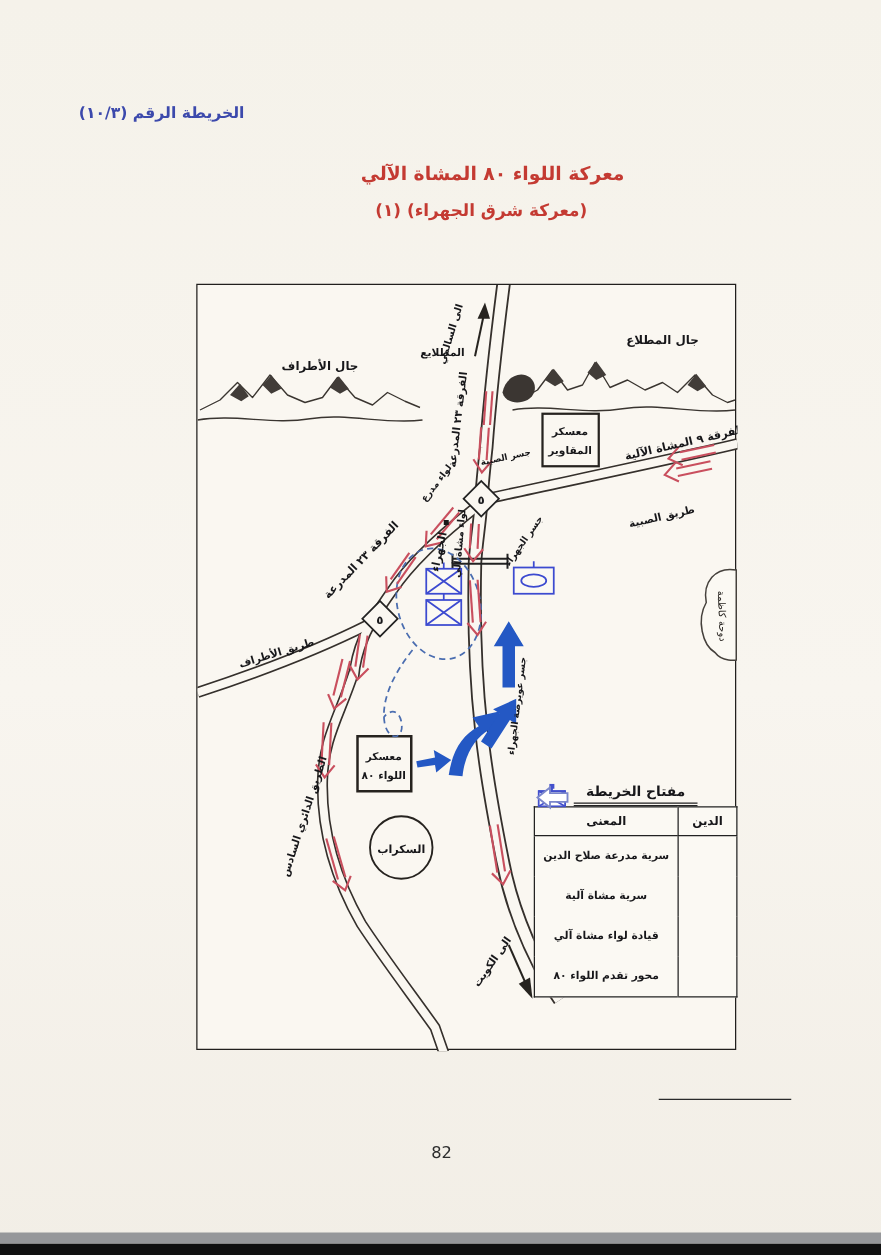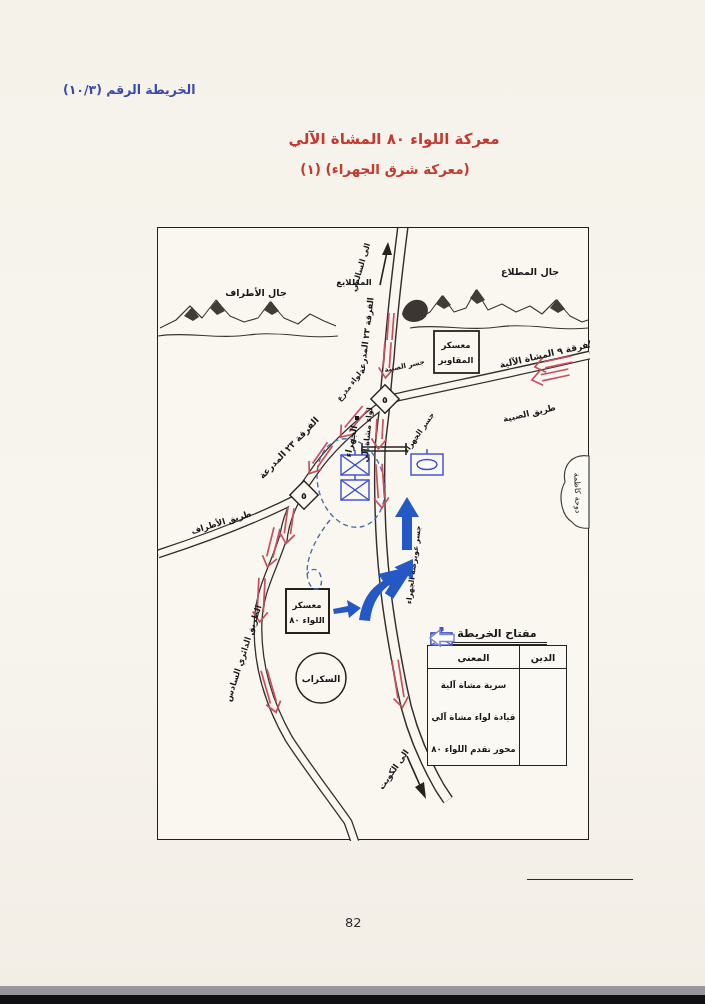--- a/index.html
+++ b/index.html
@@ -24,21 +24,21 @@
   .mount{stroke:#3a3530;stroke-width:1.1;fill:none;stroke-linejoin:round;}
   .mlabel{fill:#17171a;font-weight:bold;}
   
   .ra line,.ra path{stroke:#c94f5e;stroke-width:1.7;fill:none;}
   .blue{fill:#2458c4;}
   .usym{stroke:#3c4ad0;stroke-width:1.4;fill:none;}
   .usym rect{fill:#fbf9f3;}
   .dash{stroke:#4a6db0;stroke-width:1.4;fill:none;stroke-dasharray:5 3.5;}
   .blk{stroke:#222;stroke-width:1.6;fill:none;}
   
-  .legend{position:absolute;left:269px;top:399px;width:140px;direction:rtl;}
+  .legend{position:absolute;left:269px;top:399px;width:163px;direction:rtl;}
   .legend-title{text-align:center;font-size:11px;font-weight:bold;color:#17171a;margin-bottom:5px;}
   .legend-title span{border-bottom:3px double #222;padding:0 10px 2px;}
   .legend table{width:100%;border-collapse:collapse;border:1.7px solid #222;background:#fbf9f3;table-layout:fixed;}
   .legend td{text-align:center;vertical-align:middle;color:#17171a;}
   .lg-head td{border-bottom:1.5px solid #222;font-weight:bold;font-size:9.5px;height:20px;}
   .lg-sym{width:44px;border-left:1.5px solid #222;}
   .lg-row td{height:30px;font-size:8.6px;font-weight:bold;}
   .fn-rule{left:527px;top:879px;width:106px;border-top:1.6px solid #2a2a2a;height:0;}
   .footnote{right:27px;top:889px;width:485px;direction:rtl;text-align:right;font-size:10px;color:#1f1f1f;white-space:nowrap;font-weight:bold;}
   .page-num{left:345px;top:915px;font-size:13px;color:#2e2e2e;}
@@ -254,20 +254,32 @@
         <tbody>
             <tr class="lg-head">
           <td class="lg-sym">الدين</td>
           <td>المعنى</td>
         </tr>
         <tr class="lg-row">
           <td class="lg-sym">
             <svg width="30" height="22" viewBox="0 0 30 22">
                   <g stroke="#4350cc" stroke-width="1.3" fill="none">
                     <rect x="4" y="6" width="21" height="12" fill="#fff"></rect>
+                    <ellipse cx="14.5" cy="12" rx="7" ry="3.6"></ellipse>
+                    <line x1="14.5" y1="6" x2="14.5" y2="2"></line>
+                  </g>
+                </svg>
+          </td>
+          <td>سرية مدرعة صلاح الدين</td>
+        </tr>
+        <tr class="lg-row">
+          <td class="lg-sym">
+            <svg width="30" height="22" viewBox="0 0 30 22">
+                  <g stroke="#4350cc" stroke-width="1.3" fill="none">
+                    <rect x="4" y="6" width="21" height="12" fill="#fff"></rect>
                     <line x1="4" y1="6" x2="25" y2="18"></line>
                     <line x1="4" y1="18" x2="25" y2="6"></line>
                     <line x1="14.5" y1="6" x2="14.5" y2="2"></line>
                   </g>
                 </svg>
           </td>
           <td>سرية مشاة آلية</td>
         </tr>
         <tr class="lg-row">
           <td class="lg-sym">

